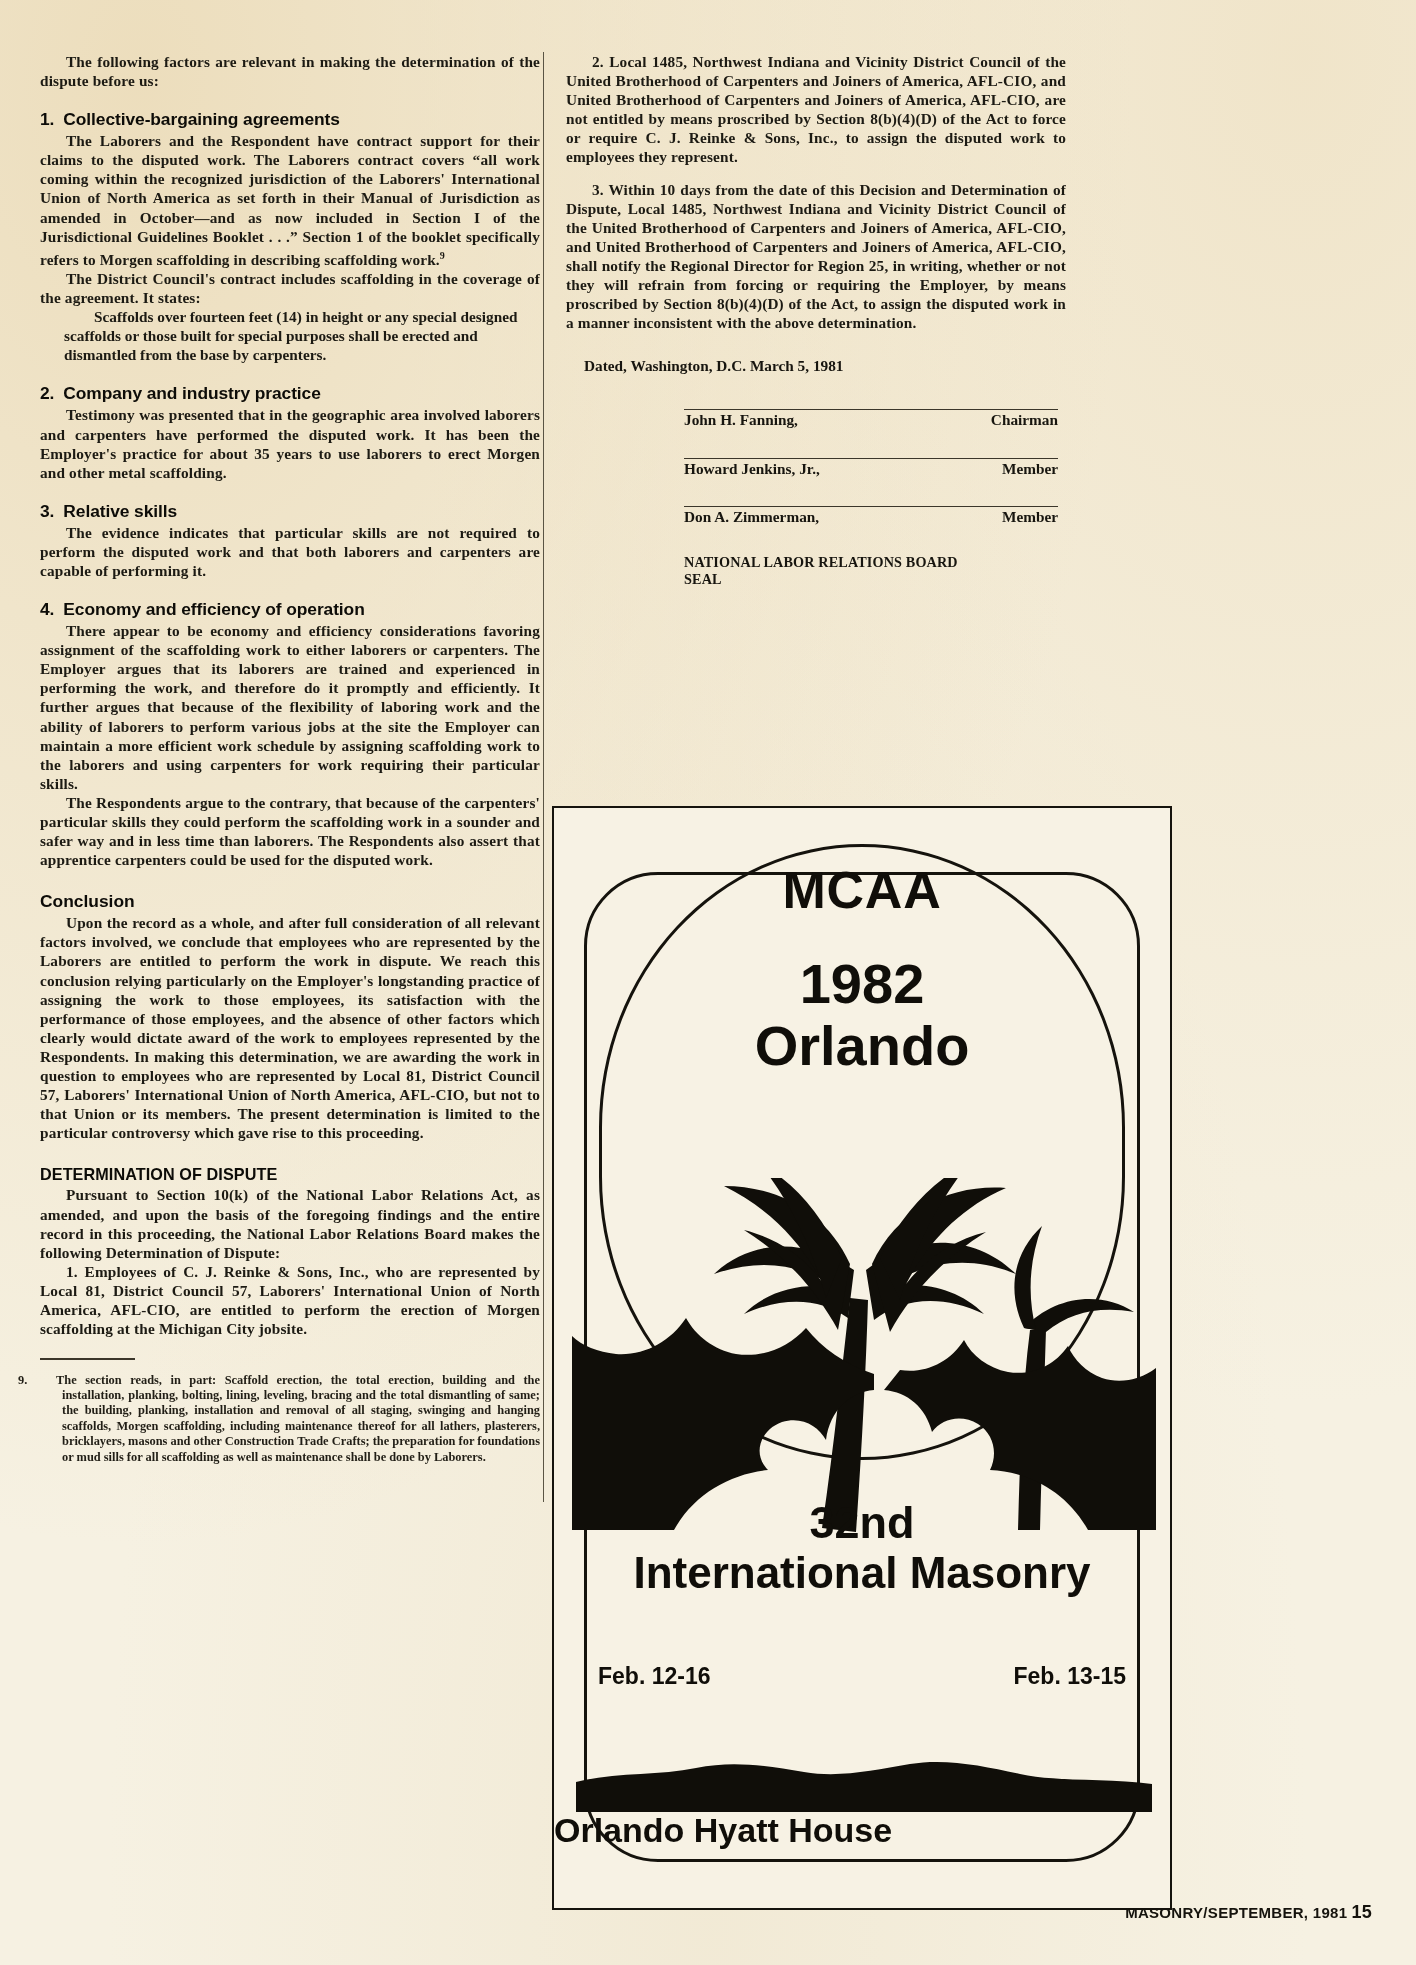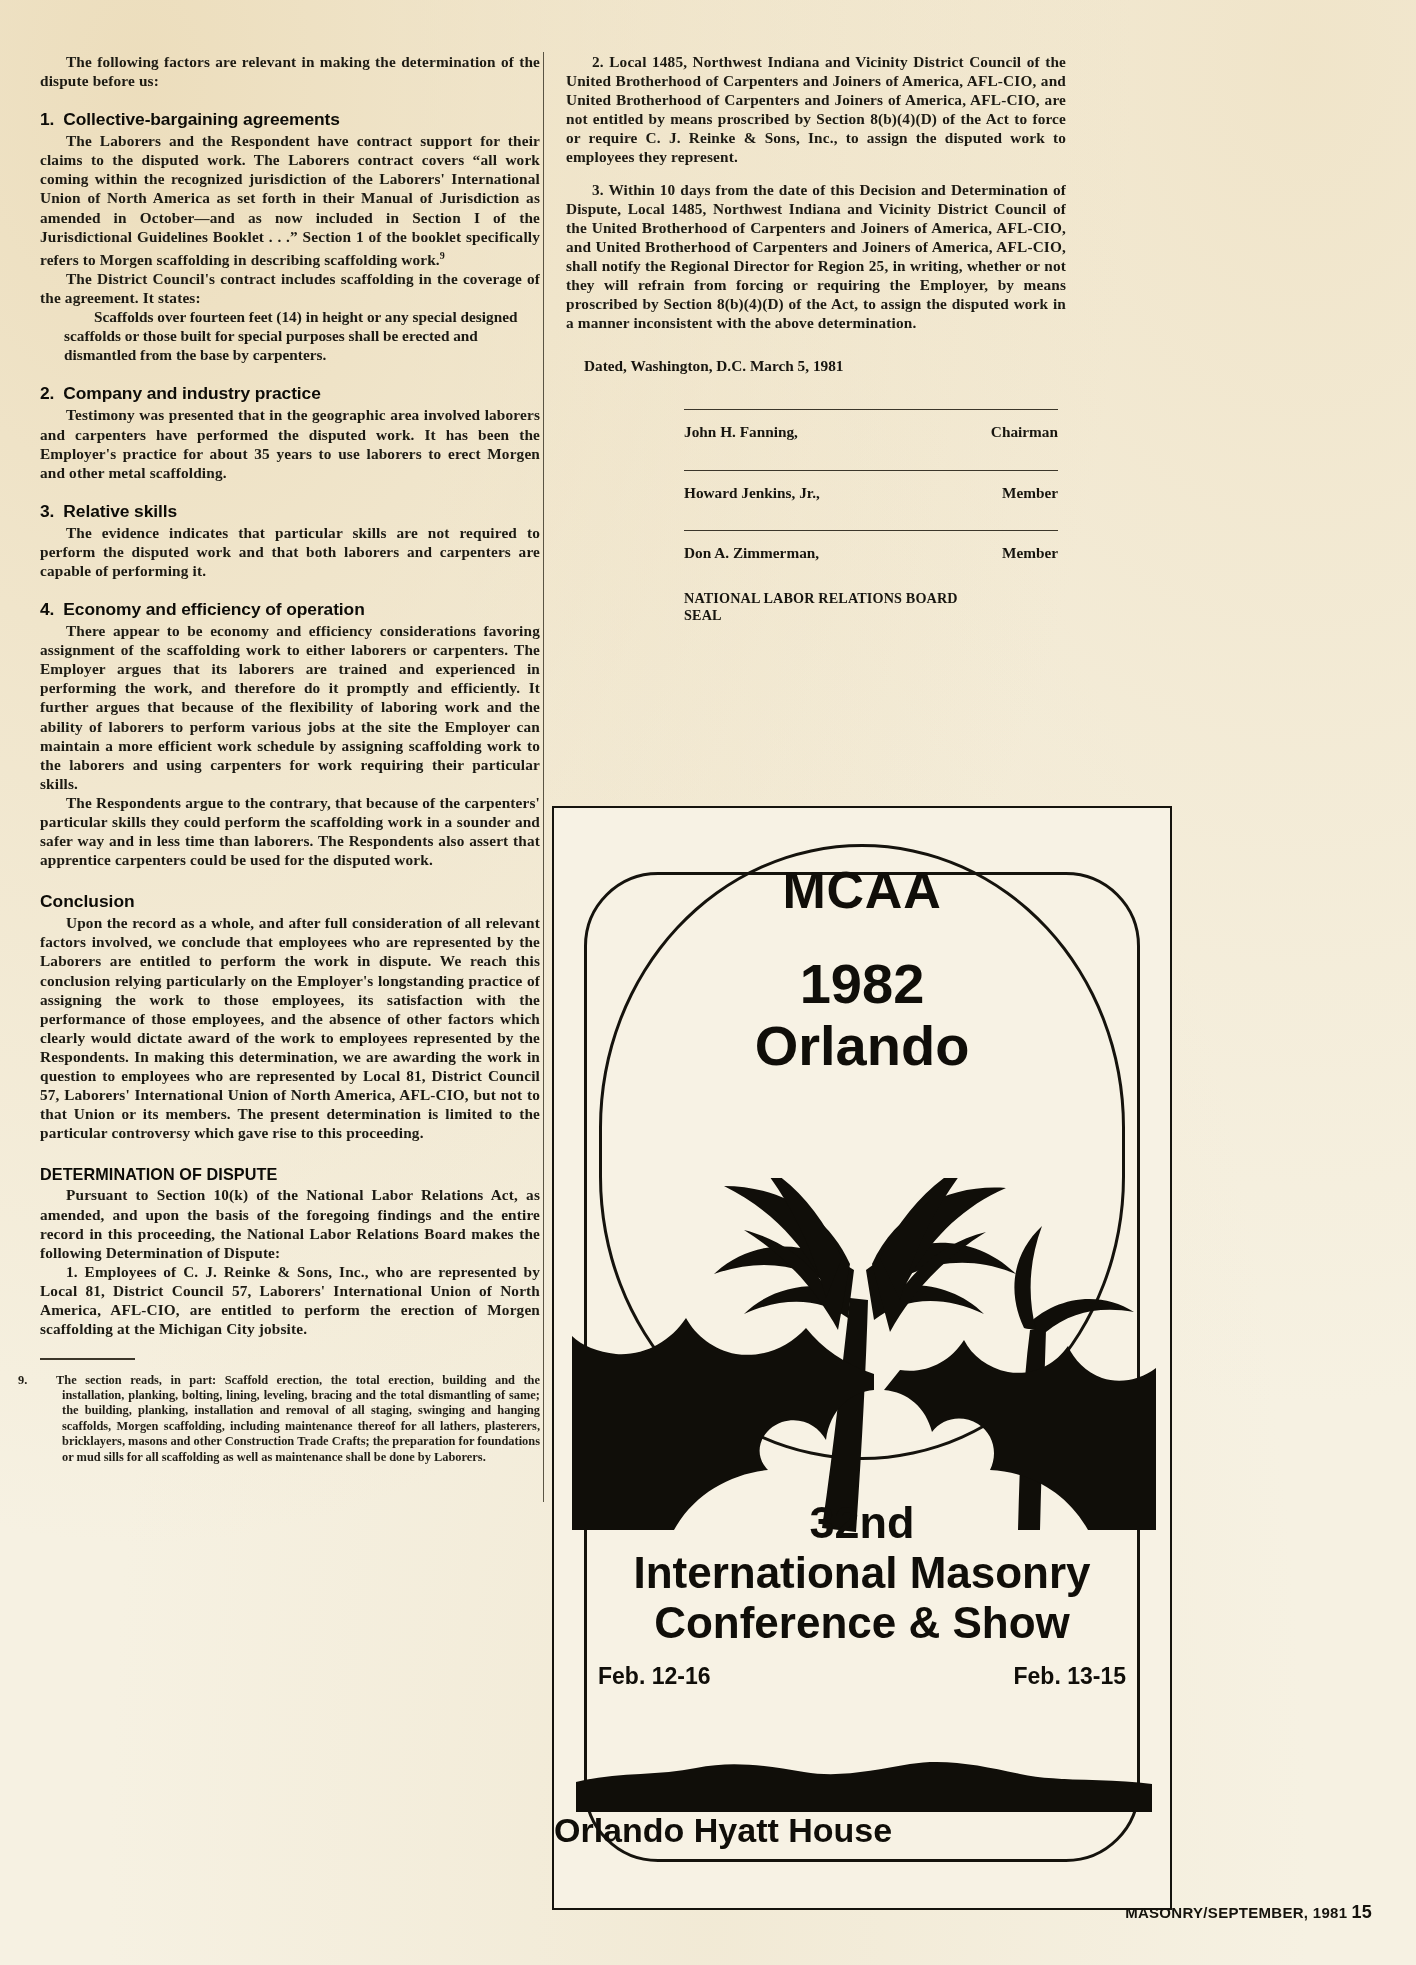--- a/index.html
+++ b/index.html
@@ -120,21 +120,21 @@
     line-height: 19.1px;
     margin: 24px 0 0 18px;
     font-weight: 600;
   }
   .sig-wrap {
     margin: 34px 0 0 118px;
     width: 374px;
   }
   .sig {
     border-top: 1.6px solid #3b362a;
-    padding-top: 12px;
+    padding-top: 0;
     margin-bottom: 28px;
     display: flex;
     justify-content: space-between;
     font-size: 15.3px;
     line-height: 19.1px;
     font-weight: 600;
   }
   .sig .title { font-weight: 600; }
   .seal {
     margin: 2px 0 0 118px;
@@ -398,21 +398,20 @@
 
     <div class="ad-ground">
       <svg viewBox="0 0 620 70" width="620" height="70" preserveAspectRatio="none">
         <path d="M22 70 L22 40 C60 30 104 34 142 26 C180 18 214 24 250 30 C286 36 320 28 356 22 C392 16 430 24 466 32 C502 40 552 36 598 42 L598 70 Z" fill="#100e09"></path>
       </svg>
     </div>
 
     <div class="ad-lower">
       <div class="ad-32">32nd</div>
       <div class="ad-conf1">International Masonry</div>
-      <div class="ad-conf2">Conference  &amp;  Show</div>
     </div>
 
     <div class="ad-dates">
       <span>Feb. 12-16</span>
       <span>Feb. 13-15</span>
     </div>
 
     <div class="ad-hotel">Orlando Hyatt House</div>
   </div>
 

